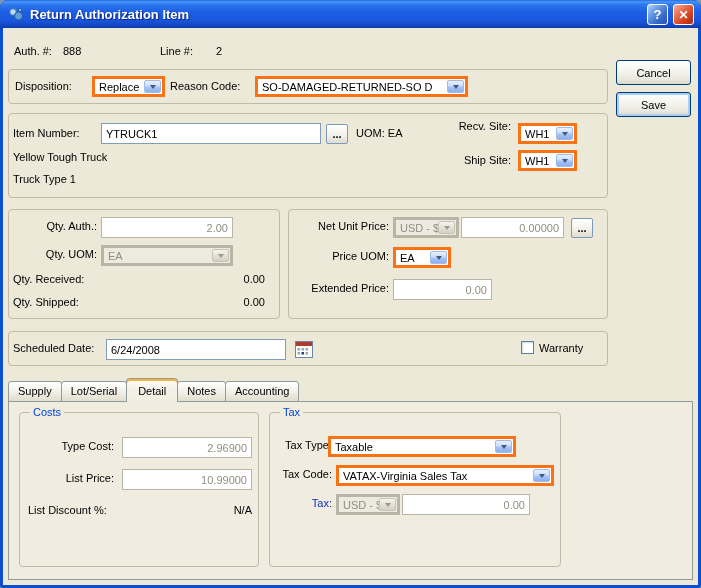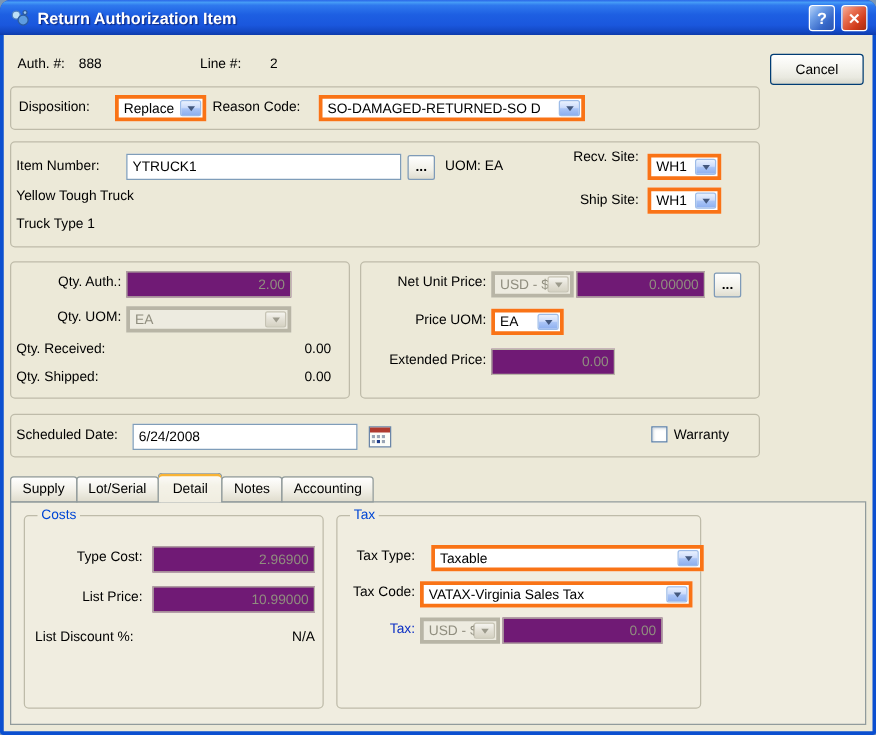--- a/index.html
+++ b/index.html
@@ -41,21 +41,21 @@
     position:absolute; top:-7px; left:10px; padding:0 3px;
     background:#F0EDE0; color:#0046D5; white-space:nowrap;
   }
 
   .txt {
     position:absolute; height:21px; border:1px solid #7F9DB9; background:#fff;
     font:11px "Liberation Sans",sans-serif; padding:0 4px; color:#000;
   }
   .txt.num { text-align:right; }
   .txt:disabled, .txt.disabled {
-    background:#701a75; color:#908E7F; border-color:#B8B5A6;
+    background:#ffffff; color:#908E7F; border-color:#B8B5A6;
   }
 
   .combo {
     position:absolute; height:21px; border:3px solid #f97316; background:#fff;
     padding:2px 20px 0 4px; overflow:hidden; white-space:nowrap; cursor:default;
   }
   .combo .arrow {
     position:absolute; top:1px; right:1px; bottom:1px; width:17px; border-radius:2px;
     background:linear-gradient(180deg,#E9F1FE 0%,#CDDCFB 45%,#A9C4F6 55%,#8EB0F0 100%);
     border:1px solid #9EBCE8; display:flex; align-items:center; justify-content:center;
@@ -69,21 +69,21 @@
   .combo.disabled .arrow {
     background:linear-gradient(180deg,#F5F4EF 0%,#E2DFD4 55%,#D5D2C3 100%);
     border-color:#C6C3B4;
   }
   .combo.disabled .arrow::after { border-top-color:#9C9A8C; }
 
   .btn {
     position:absolute; width:75px; height:25px;
     border:1px solid #003C74; border-radius:3px;
     background:linear-gradient(180deg,#FFFFFF 0%,#F4F4EE 45%,#E9E9E0 78%,#D8D8CC 100%);
-    font:11px "Liberation Sans",sans-serif; cursor:default;
+    font:11px "Liberation Sans",sans-serif; cursor:default;margin-top:17px;
   }
   .btn.default { box-shadow: inset 0 0 0 2px #AECBF0; }
 
   .mini-btn {
     position:absolute; width:22px; height:20px;
     border:1px solid #7E9AB8; border-radius:2px;
     background:linear-gradient(180deg,#FFFFFF 0%,#F1F0E8 60%,#DFDDD0 100%);
     font:bold 11px "Liberation Sans",sans-serif; cursor:default;
   }
 
@@ -130,20 +130,21 @@
   </div>
 
   <div class="client">
 
     <span class="lbl" style="left:11px; top:17px;">Auth. #:</span>
     <span class="lbl" style="left:60px; top:17px;">888</span>
     <span class="lbl" style="left:157px; top:17px;">Line #:</span>
     <span class="lbl" style="left:213px; top:17px;">2</span>
 
     <button class="btn" style="left:613px; top:15px;">Cancel</button>
+    <button class="btn default" style="left:613px; top:47px;">Save</button>
 
     <div class="gb" style="left:5px; top:41px; width:600px; height:35px;">
       <span class="lbl" style="left:6px; top:10px;">Disposition:</span>
       <div class="combo" style="left:83px; top:6px; width:73px;">
         <span>Replace</span>
         <span class="arrow"></span>
       </div>
       <span class="lbl" style="left:161px; top:10px;">Reason Code:</span>
       <div class="combo" style="left:246px; top:6px; width:213px;">
         <span>SO-DAMAGED-RETURNED-SO D</span>
@@ -234,21 +235,21 @@
         <input class="txt num" style="left: 102px; top: 24px; width: 130px;" disabled="" value="2.96900">
         <span class="lbl right" style="left:0px; top:59px; width:94px;">List Price:</span>
         <input class="txt num" style="left: 102px; top: 56px; width: 130px;" disabled="" value="10.99000">
         <span class="lbl" style="left:8px; top:91px;">List Discount %:</span>
         <span class="lbl right" style="left:132px; top:91px; width:100px;">N/A</span>
       </div>
 
       <div class="gb" style="left:260px; top:10px; width:292px; height:155px;">
         <span class="gb-cap">Tax</span>
         <span class="lbl right" style="left:0px; top:26px; width:62px;">Tax Type:</span>
-        <div class="combo" style="left:75px; top:23px; width:218px;">
+        <div class="combo" style="left:58px; top:23px; width:188px;">
           <span>Taxable</span>
           <span class="arrow"></span>
         </div>
         <span class="lbl right" style="left:0px; top:55px; width:62px;">Tax Code:</span>
         <div class="combo" style="left:66px; top:52px; width:218px;">
           <span>VATAX-Virginia Sales Tax</span>
           <span class="arrow"></span>
         </div>
         <span class="lbl right" style="left:0px; top:84px; width:62px;"><a class="link">Tax:</a></span>
         <div class="combo disabled" style="left:66px; top:81px; width:64px;">

